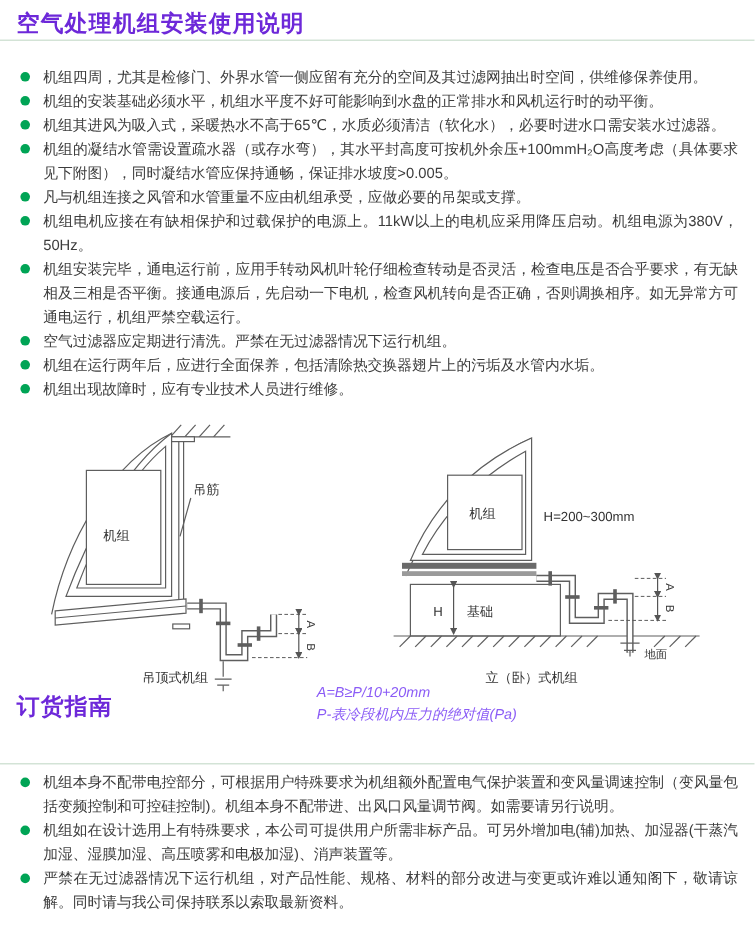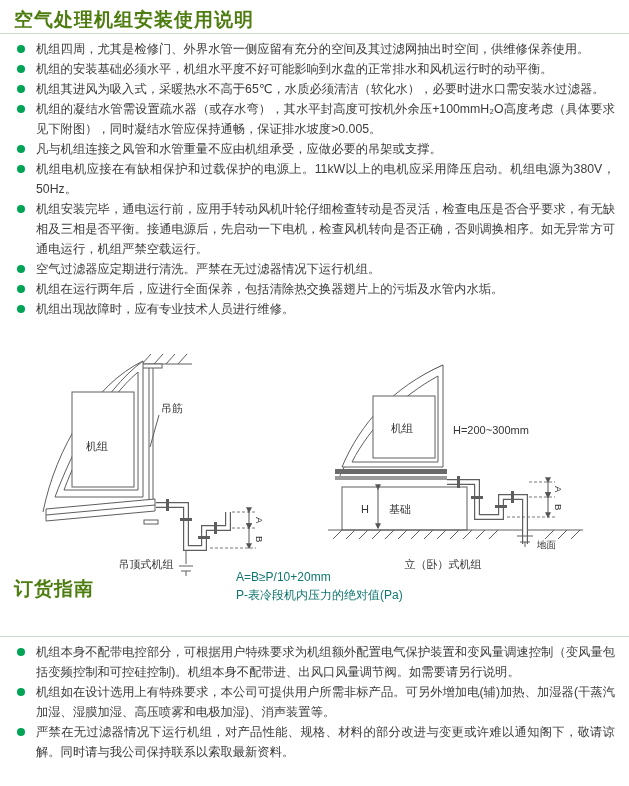--- a/index.html
+++ b/index.html
@@ -4,53 +4,53 @@
 <style>
   html,body { margin:0; padding:0; background:#ffffff; }
   .page {
     position:relative; width:629px; height:786px; background:#fff;
     font-family:"Liberation Sans","DejaVu Sans",sans-serif;
     color:#3c3c3c; overflow:hidden;
   }
   .sec-title {
     position:absolute; left:14px; margin:0;
     font-family:"Liberation Serif","DejaVu Serif",serif;
-    font-weight:bold; color:#4d7c0f; font-size:19px; letter-spacing:1px;
+    font-weight:bold; color:#6d28d9; font-size:19px; letter-spacing:1px;
   }
   #title1 { top:7px; }
   #title2 { top:576px;text-align:center; }
   .rule { position:absolute; left:0; width:629px; height:1px; background:#c9dccd; }
   #rule1 { top:33px; }
   #rule2 { top:636px; }
   ul.bullets {
     position:absolute; left:14px; width:601px; margin:0; padding:0;
     list-style:none; text-align:justify;
   }
-  #list1 { top:39px; }
+  #list1 { top:54px; }
   #list2 { top:642px; }
   .bullets li { position:relative; padding-left:22px; font-size:12.3px; line-height:20px; }
   .bullets li::before {
     content:""; position:absolute; left:3px; top:6px; width:8px; height:8px;
     border-radius:50%; background:#00a455;
   }
   .dia { position:absolute; }
   #diaL { left:28px; top:352px; }
   #diaR { left:325px; top:352px; }
   .ln   { stroke:#5e5e5e; fill:none; stroke-width:1; }
   .lnw  { stroke:#5e5e5e; fill:#ffffff; stroke-width:1; }
   .pipe-o { stroke:#5e5e5e; stroke-width:6; fill:none; stroke-linejoin:miter; }
   .pipe-i { stroke:#ffffff; stroke-width:3.6; fill:none; stroke-linejoin:miter; }
   .flange { fill:#5e5e5e; }
   .dim { stroke:#555; stroke-width:1; fill:none; }
   .dash { stroke:#555; stroke-width:0.8; stroke-dasharray:3 2; fill:none; }
   svg text { font-family:"Liberation Sans","DejaVu Sans",sans-serif; font-size:11px; fill:#333; }
   text.small { font-size:9.5px; }
   .formula {
-    position:absolute; left:236px; top:568px; width:340px;
-    font-size:12px; line-height:18px; color:#0f766e;
+    position:absolute; left:264px; top:568px; width:340px;
+    font-size:12px; line-height:18px; color:#8b5cf6;font-style:italic;
   }
 </style>
 </head>
 <body>
 
 <div class="page">
 
   <h1 class="sec-title" id="title1">空气处理机组安装使用说明</h1>
   <div class="rule" id="rule1"></div>
 

